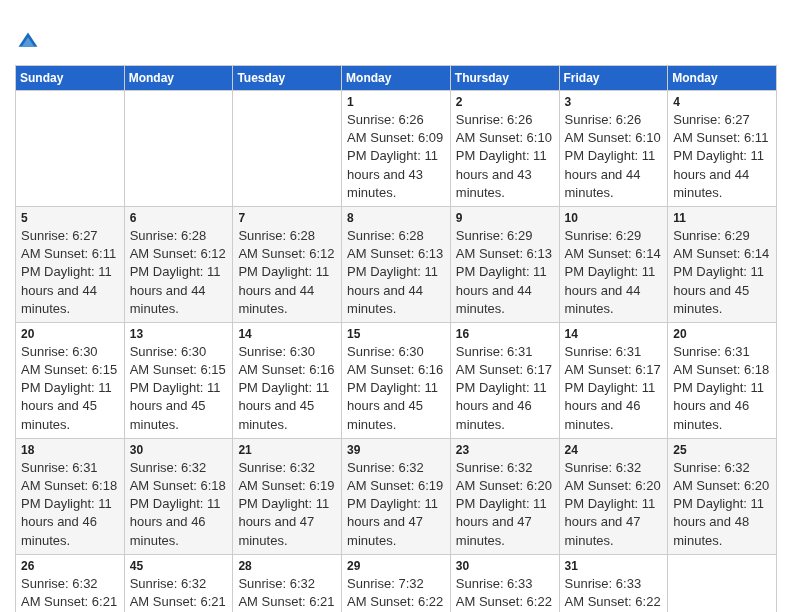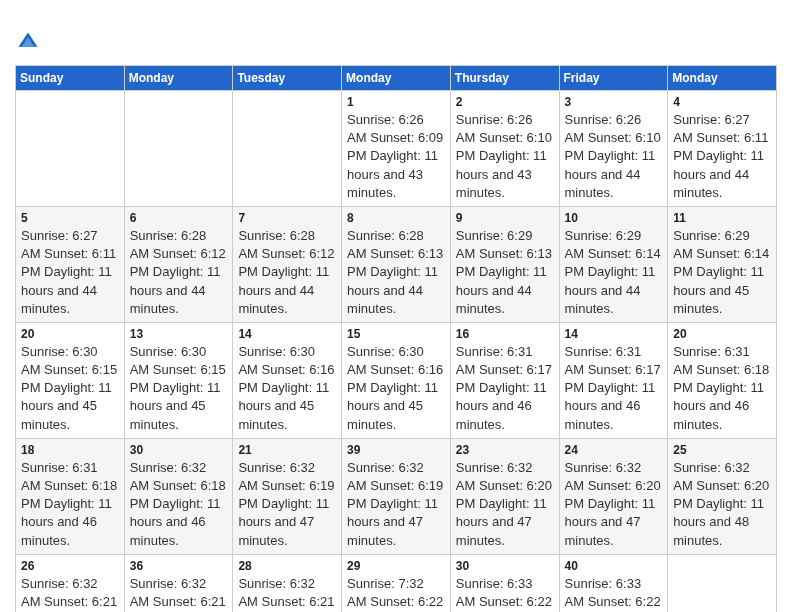--- a/index.html
+++ b/index.html
@@ -295,21 +295,21 @@
           </td>
         </tr>
         <tr>
           <td>
             <span class="day-num">26</span>
             <div class="day-info">Sunrise: 6:32 AM
 Sunset: 6:21 PM
 Daylight: 11 hours and 48 minutes.</div>
           </td>
           <td>
-            <span class="day-num">36</span>
+            <span class="day-num">45</span>
             <div class="day-info">Sunrise: 6:32 AM
 Sunset: 6:21 PM
 Daylight: 11 hours and 48 minutes.</div>
           </td>
           <td>
             <span class="day-num">28</span>
             <div class="day-info">Sunrise: 6:32 AM
 Sunset: 6:21 PM
 Daylight: 11 hours and 48 minutes.</div>
           </td>
@@ -319,21 +319,21 @@
 Sunset: 6:22 PM
 Daylight: 11 hours and 49 minutes.</div>
           </td>
           <td>
             <span class="day-num">30</span>
             <div class="day-info">Sunrise: 6:33 AM
 Sunset: 6:22 PM
 Daylight: 11 hours and 49 minutes.</div>
           </td>
           <td>
-            <span class="day-num">40</span>
+            <span class="day-num">31</span>
             <div class="day-info">Sunrise: 6:33 AM
 Sunset: 6:22 PM
 Daylight: 11 hours and 49 minutes.</div>
           </td>
           <td class="empty-cell"></td>
         </tr>
       </tbody>
   </table>
 </div>
 

